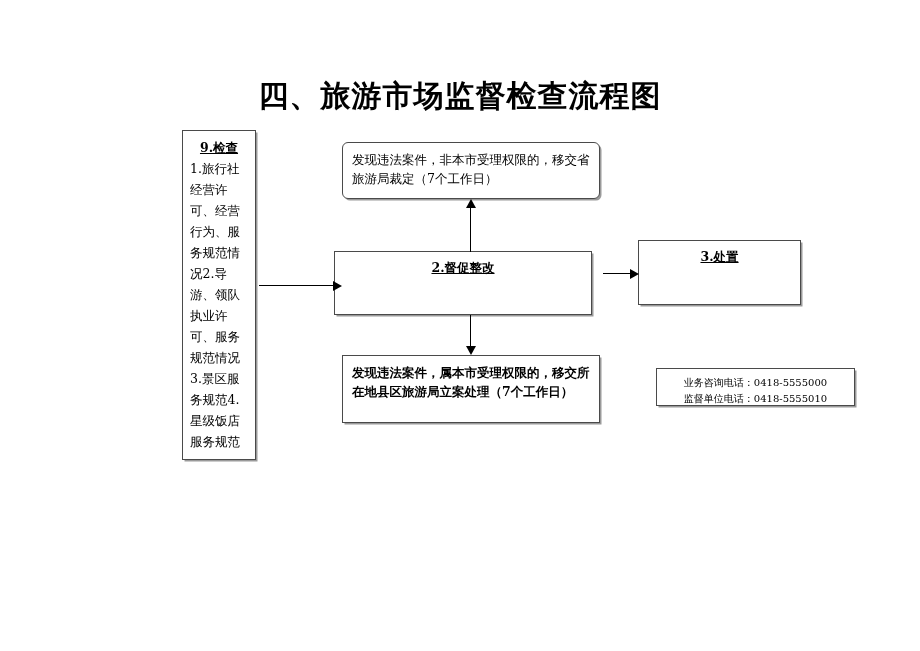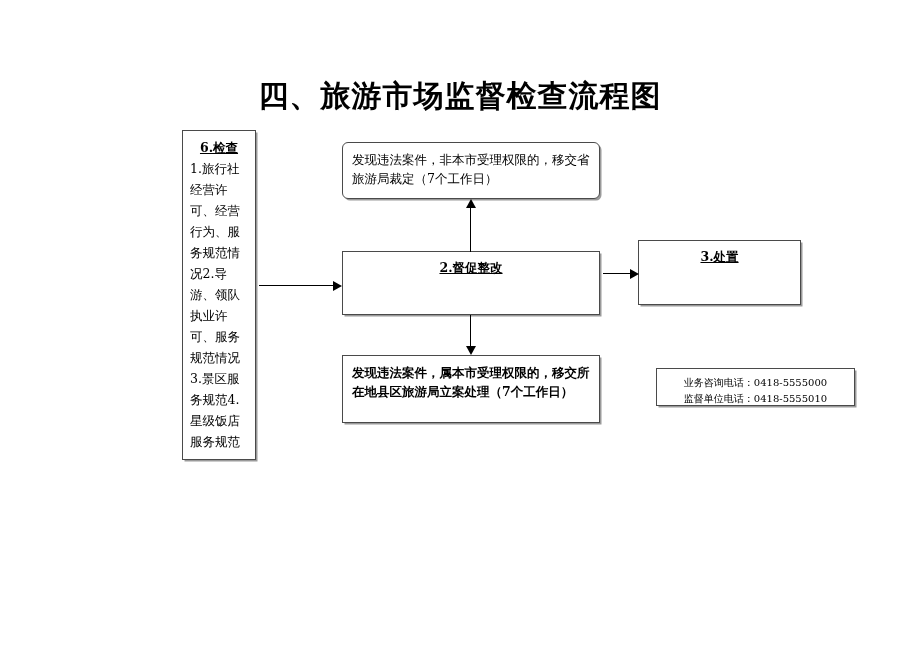--- a/index.html
+++ b/index.html
@@ -86,21 +86,21 @@
   #box-transfer-province {
     left: 342px;
     top: 142px;
     width: 258px;
     height: 57px;
     border-radius: 6px;
   }
 
   
   #box-rectification {
-    left: 342px;
+    left: 334px;
     top: 251px;
     width: 258px;
     height: 64px;
   }
 
   
   #box-transfer-county {
     left: 342px;
     top: 355px;
     width: 258px;
@@ -172,21 +172,21 @@
 </style>
 </head>
 <body>
 
 <div id="page-root">
 
   <div class="title">四、旅游市场监督检查流程图</div>
 
   <div class="node" id="box-inspection">
     <div class="node-inner">
-      <div class="node-head">6.检查</div>
+      <div class="node-head">9.检查</div>
       <div class="node-body">1.旅行社经营许可、经营行为、服务规范情况2.导游、领队执业许可、服务规范情况3.景区服务规范4.星级饭店服务规范</div>
     </div>
   </div>
 
   <div class="node" id="box-transfer-province">
     <div class="node-inner">
       <div class="node-body">发现违法案件，非本市受理权限的，移交省旅游局裁定（7个工作日）</div>
     </div>
   </div>
 

